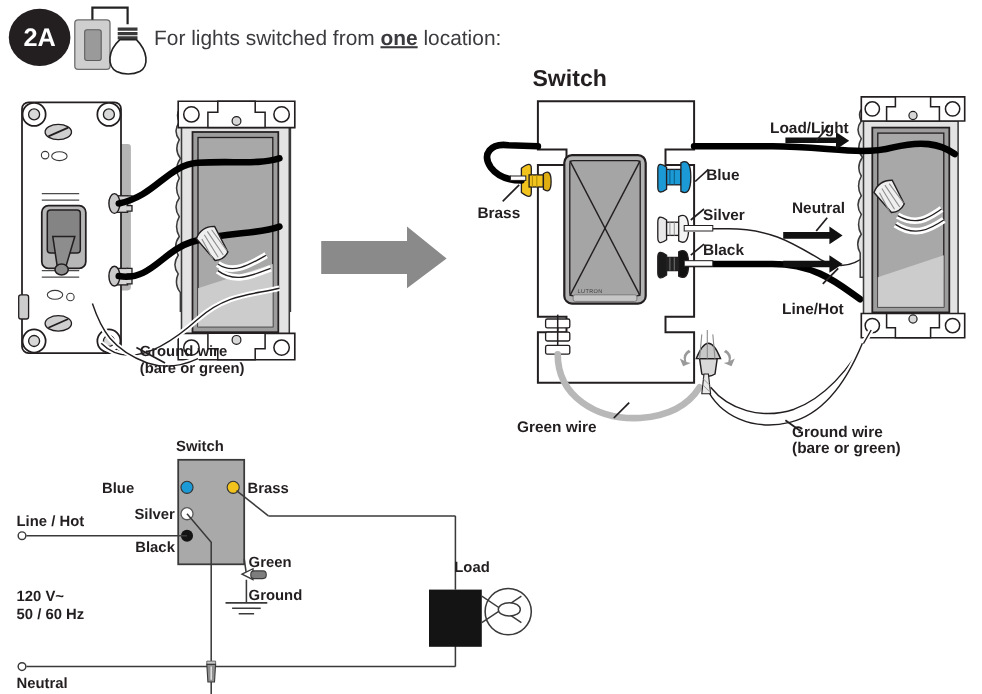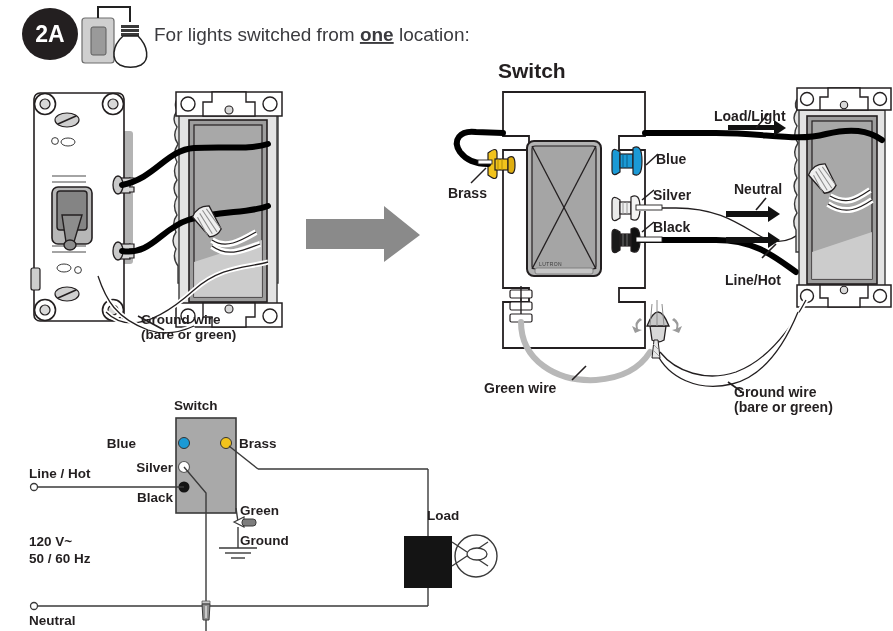--- a/index.html
+++ b/index.html
@@ -1,18 +1,18 @@
 <!DOCTYPE html>
 <html><head>
 <meta charset="utf-8">
 <style>
   html,body{margin:0;padding:0;background:#ffffff;}
   body{width:893px;height:631px;position:relative;overflow:hidden;
        font-family:"Liberation Sans","DejaVu Sans",sans-serif;color:#1d1d1f;}
-  .stage{position:absolute;left:16px;top:0;width:850px;height:631px;}
+  .stage{position:absolute;left:2px;top:0;width:850px;height:631px;}
   svg{display:block;}
   .lbl{font-family:"Liberation Sans","DejaVu Sans",sans-serif;font-weight:bold;fill:#231f20;}
   .lbl-hdr{font-family:"Liberation Sans","DejaVu Sans",sans-serif;font-size:19px;fill:#3b3b3f;}
   .badge-txt{font-family:"Liberation Sans","DejaVu Sans",sans-serif;font-weight:bold;fill:#ffffff;font-size:23px;}
   .sch{font-family:"Liberation Sans","DejaVu Sans",sans-serif;font-size:13.5px;fill:#231f20;font-weight:bold;}
   .lutron{font-family:"Liberation Sans","DejaVu Sans",sans-serif;font-size:5px;fill:#3c3c3c;letter-spacing:.4px;}
 </style>
 </head>
 <body>
 

